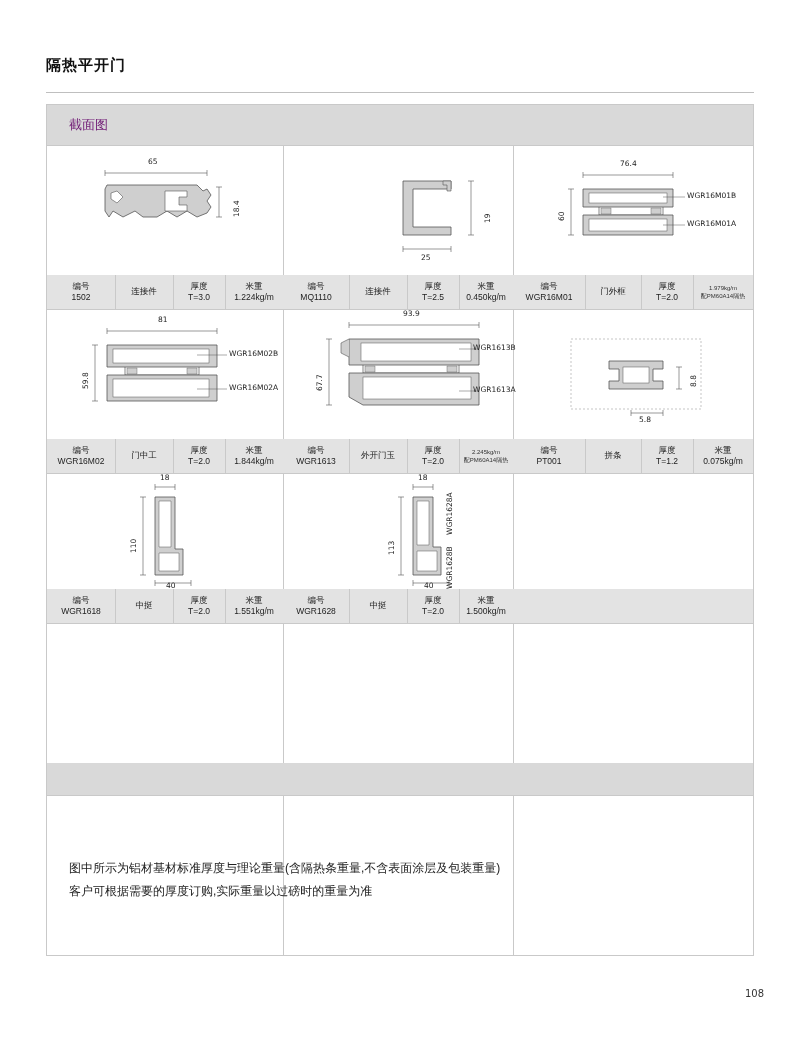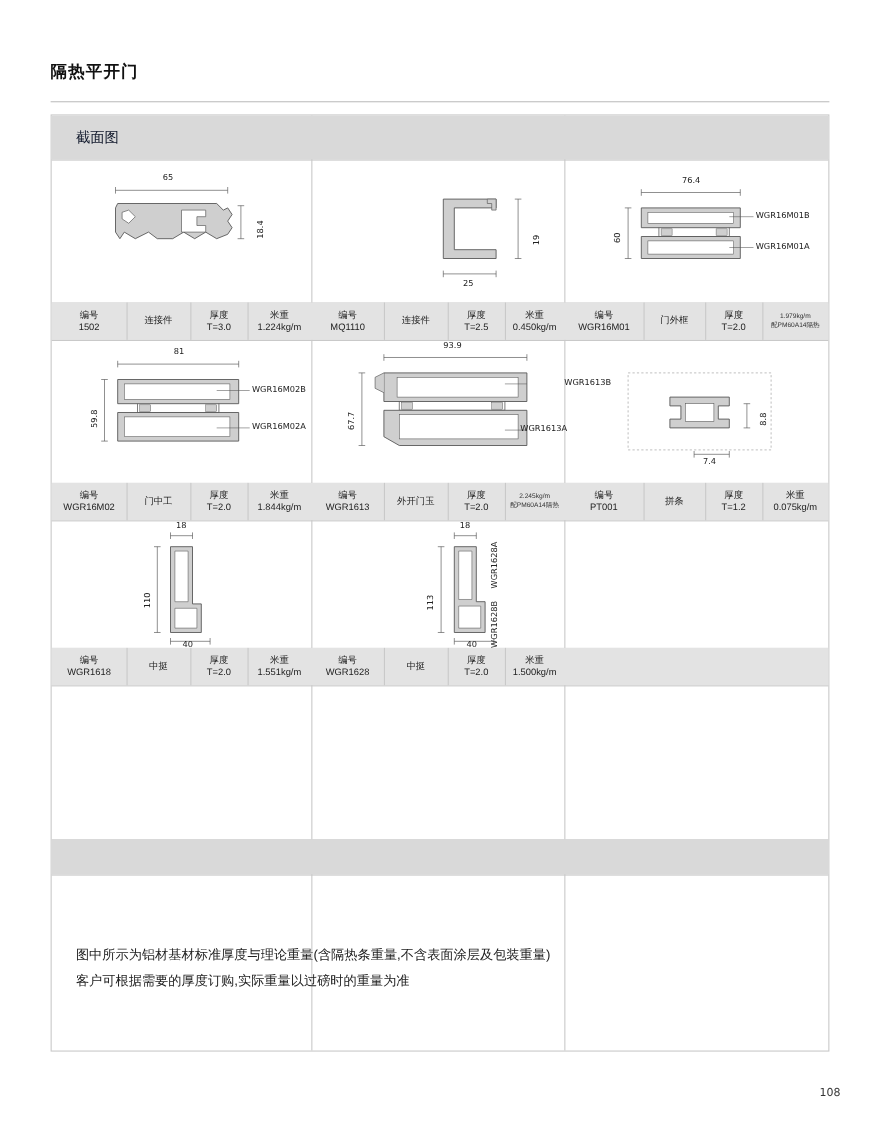--- a/index.html
+++ b/index.html
@@ -38,21 +38,21 @@
     box-sizing:border-box;
   }
   .vline{position:absolute;top:0;bottom:0;width:1px;background:#c9c9c9;}
   .hline{position:absolute;left:0;right:0;height:1px;background:#c9c9c9;}
   
   .band{
     position:absolute;left:0;width:100%;height:40px;background:#d9d9d9;
     box-sizing:border-box;
   }
   .band-label{
-    position:absolute;left:22px;top:11px;font-size:13px;color:#0f172a;font-weight:normal;
+    position:absolute;left:22px;top:11px;font-size:13px;color:#701a75;font-weight:normal;
   }
   
   .spec{
     position:absolute;left:0;width:100%;height:34px;background:#e3e3e3;
   }
   .spec-cell{
     position:absolute;top:0;height:34px;
     display:flex;flex-direction:column;align-items:center;justify-content:center;
     font-size:8.5px;color:#222;line-height:1.35;text-align:center;
     box-sizing:border-box;
@@ -267,38 +267,38 @@
         <rect x="80" y="68" width="108" height="22" fill="#ffffff" stroke="#555" stroke-width="0.5"></rect>
 
         <line x1="46" y1="30" x2="46" y2="96" stroke="#555" stroke-width="0.6"></line>
         <line x1="43" y1="30" x2="49" y2="30" stroke="#555" stroke-width="0.6"></line>
         <line x1="43" y1="96" x2="49" y2="96" stroke="#555" stroke-width="0.6"></line>
         <line x1="176" y1="40" x2="196" y2="40" stroke="#555" stroke-width="0.5"></line>
         <line x1="176" y1="82" x2="196" y2="82" stroke="#555" stroke-width="0.5"></line>
       </svg>
       <div class="lbl" style="left:120px;top:0px;">93.9</div>
       <div class="lbl rot" style="left:32px;top:82px;">67.7</div>
-      <div class="lbl" style="left:190px;top:34px;margin-left:40px;">WGR1613B</div>
+      <div class="lbl" style="left:190px;top:34px;">WGR1613B</div>
       <div class="lbl" style="left:190px;top:76px;">WGR1613A</div>
     </div>
 
     <div class="draw" style="left:466px;top:204px;width:240px;height:130px;">
       <svg width="240" height="130" viewBox="0 0 240 130">
         <rect x="58" y="30" width="130" height="70" fill="none" stroke="#888" stroke-width="0.5" stroke-dasharray="2,2"></rect>
         <path d="M96 52 L150 52 L150 60 L140 60 L140 72 L150 72 L150 80 L96 80 L96 72 L106 72 L106 60 L96 60 Z" fill="#cfcfcf" stroke="#555" stroke-width="0.8"></path>
         <rect x="110" y="58" width="26" height="16" fill="#ffffff" stroke="#555" stroke-width="0.5"></rect>
         <line x1="166" y1="58" x2="166" y2="80" stroke="#555" stroke-width="0.6"></line>
         <line x1="163" y1="58" x2="169" y2="58" stroke="#555" stroke-width="0.6"></line>
         <line x1="163" y1="80" x2="169" y2="80" stroke="#555" stroke-width="0.6"></line>
         <line x1="118" y1="104" x2="150" y2="104" stroke="#555" stroke-width="0.6"></line>
         <line x1="118" y1="101" x2="118" y2="107" stroke="#555" stroke-width="0.6"></line>
         <line x1="150" y1="101" x2="150" y2="107" stroke="#555" stroke-width="0.6"></line>
       </svg>
       <div class="lbl rot" style="left:176px;top:78px;">8.8</div>
-      <div class="lbl" style="left:126px;top:106px;">7.4</div>
+      <div class="lbl" style="left:126px;top:106px;">5.8</div>
     </div>
 
     <div class="hline" style="top:334px;"></div>
 
     <div class="spec" style="top:334px;">
       <div class="spec-cell" style="left:0;width:68px;">
         <span class="l1">编号</span>
         <span class="l2">WGR16M02</span>
       </div>
       <div class="spec-cell" style="left:68px;width:58px;">

